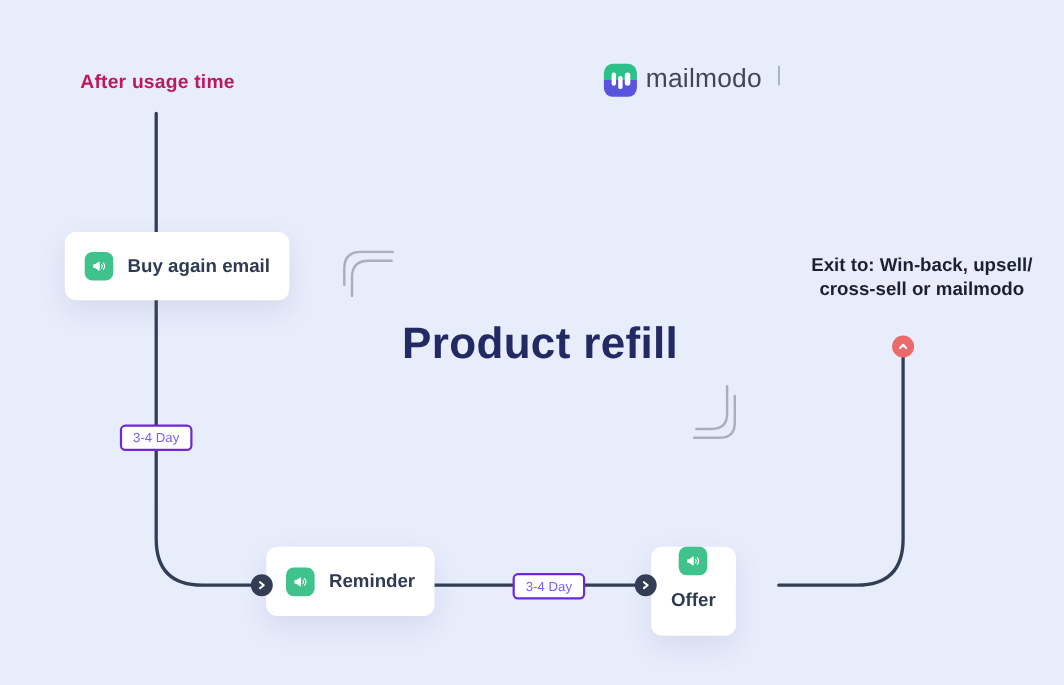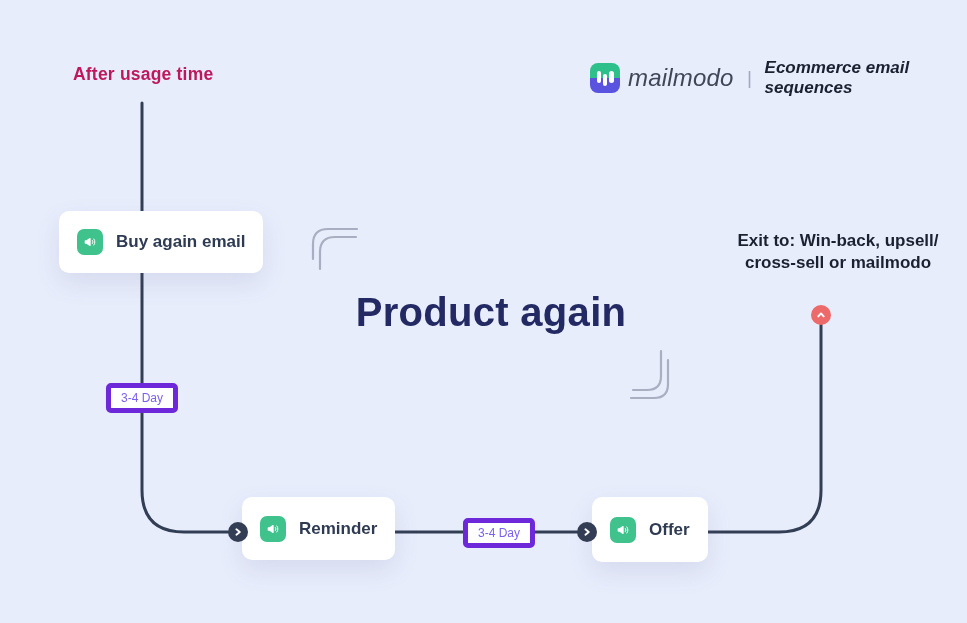--- a/index.html
+++ b/index.html
@@ -7,21 +7,21 @@
     position:relative; width:967px; height:623px; background:#e8edfc;
     font-family:"Liberation Sans", sans-serif; overflow:hidden;
   }
   svg.wires { position:absolute; left:0; top:0; z-index:1; pointer-events:none; }
 
   .flow-label {
     position:absolute; left:73px; top:64px; z-index:2;
     font-size:17.5px; font-weight:bold; color:#be185d; letter-spacing:.2px;
   }
 
-  .brand { position:absolute; left:590px; top:58px; z-index:2; display:flex; align-items:center;font-style:italic; }
+  .brand { position:absolute; left:549px; top:58px; z-index:2; display:flex; align-items:flex-start; }
   .logo {
     position:relative; width:30px; height:30px; border-radius:8px;
     background:linear-gradient(180deg,#2ec08a 0 50%, #5a53e0 50% 100%);
     flex:0 0 auto;
   }
   .logo .bar { position:absolute; width:4.5px; border-radius:3px; background:#fff; }
   .logo .b1 { left:6.5px;  top:8px;  height:12px; }
   .logo .b2 { left:12.8px; top:11px; height:12px; }
   .logo .b3 { left:19px;   top:8px;  height:12px; }
   .wordmark { margin-left:8px; font-size:24px; font-weight:500; color:#414756; letter-spacing:.2px; }
@@ -43,25 +43,25 @@
     box-shadow:0 10px 24px rgba(96,108,150,.14);
     display:flex; align-items:center; gap:13px; padding:0 18px;
   }
   .node-icon {
     width:26px; height:26px; border-radius:7px; background:#3fc28c;
     display:flex; align-items:center; justify-content:center; flex:0 0 auto;
   }
   .node-label { font-size:17px; font-weight:bold; color:#2f3b52; white-space:nowrap; }
   #card-buy-again { left:59px;  top:211px; height:62px; }
   #card-reminder  { left:242px; top:497px; height:63px; }
-  #card-offer     { left:592px; top:497px; height:65px; }
+  #card-offer     { left:592px; top:497px; height:81px;flex-direction:column; }
 
   .badge {
     position:absolute; z-index:3; transform:translate(-50%,-50%);
-    background:#fff; border:5px solid #6d28d9; border-radius:5px;
+    background:#fff; border:2px solid #6d28d9; border-radius:5px;
     color:#7a5ff0; font-size:12px; padding:3px 10px; white-space:nowrap;
   }
   #badge-1 { left:142px; top:398px; }
   #badge-2 { left:499px; top:533px; }
 
   .chev {
     position:absolute; z-index:3; width:20px; height:20px; border-radius:50%;
     transform:translate(-50%,-50%); display:flex; align-items:center; justify-content:center;
   }
   .chev-dark { background:#333e55; }
@@ -94,24 +94,23 @@
   <div class="flow-label">After usage time</div>
 
   <div class="brand">
     <div class="logo">
       <span class="bar b1"></span>
         <span class="bar b2"></span>
         <span class="bar b3"></span>
     </div>
     <span class="wordmark">mailmodo</span>
     <span class="brand-sep">|</span>
-    <span class="brand-subtitle">Ecommerce email sequences</span>
   </div>
 
-  <h1 class="title">Product again</h1>
+  <h1 class="title">Product refill</h1>
 
   <div class="exit-note">
     <div>Exit to: Win-back, upsell/</div>
     <div>cross-sell or mailmodo</div>
   </div>
 
   <div class="node-card" id="card-reminder">
     <span class="node-icon">
       <svg width="16" height="16" viewBox="0 0 24 24">
         <path fill="#ffffff" d="M4 10.5v3c0 .55.45 1 1 1h1.6l4.9 3.4c.66.46 1.5-.02 1.5-.8V6.9c0-.78-.84-1.26-1.5-.8L6.6 9.5H5c-.55 0-1 .45-1 1z"></path>

